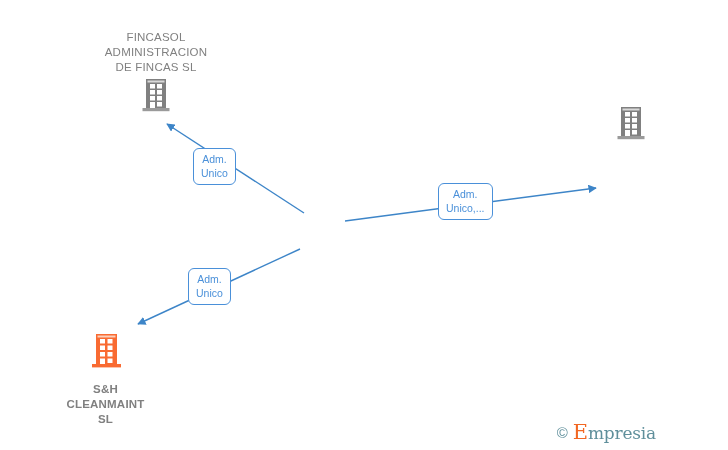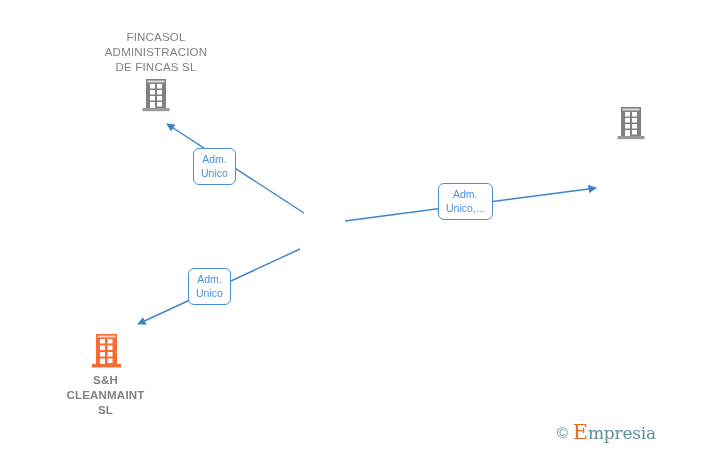--- a/index.html
+++ b/index.html
@@ -42,21 +42,21 @@
   }
   .node-icon {
     display: block;
     margin: 0 auto;
   }
 
   
   .company-top .node-label { margin-bottom: 3px; }
 
   
-  .company-bottom .node-label { margin-top: 4px; }
+  .company-bottom .node-label { margin-top: 13px; }
 
   
   .person .node-label { margin-top: 2px; }
 
   
   .edge-label {
     position: absolute;
     box-sizing: border-box;
     border: 1.4px solid #4a90d9;
     border-radius: 6px;

